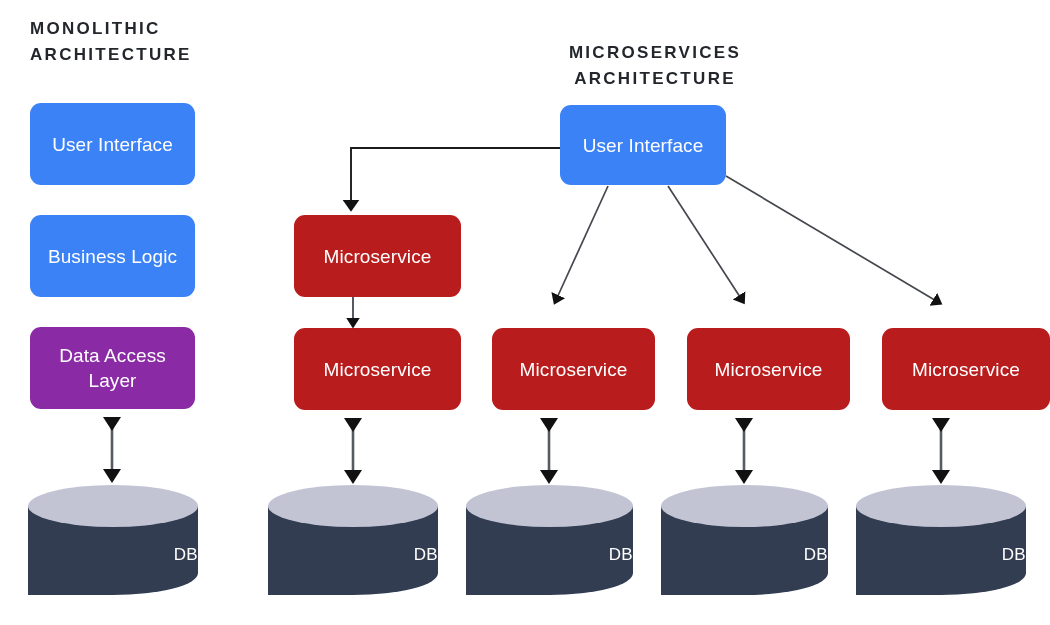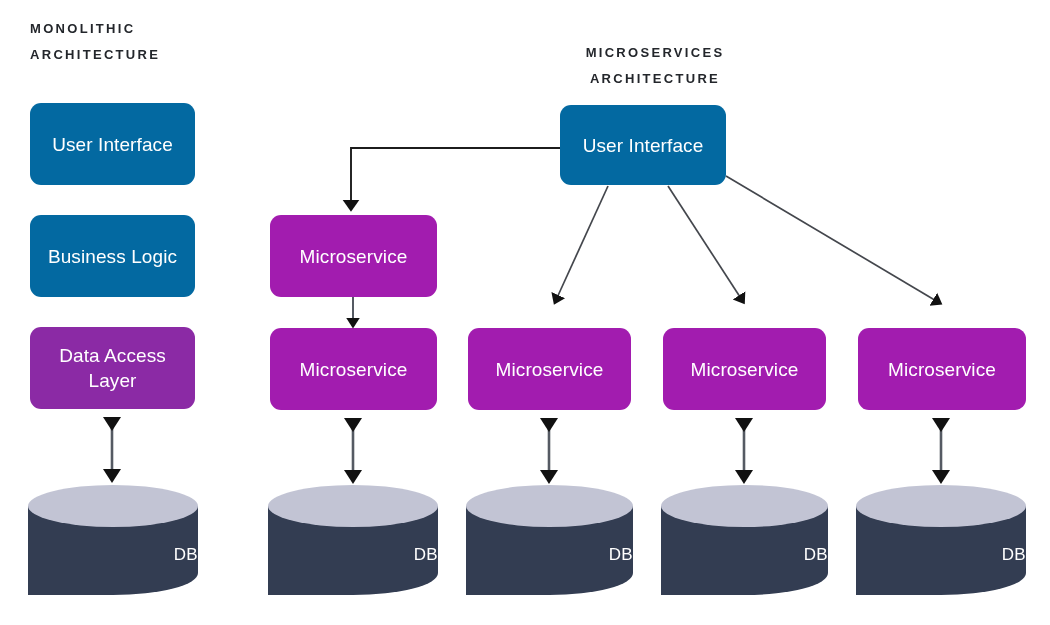--- a/index.html
+++ b/index.html
@@ -7,21 +7,21 @@
     width:1050px;height:625px;
     background:#ffffff;
     font-family:"Liberation Sans","DejaVu Sans",sans-serif;
     overflow:hidden;position:relative;
   }
   #stage{position:absolute;left:0;top:0;width:1050px;height:625px;}
 
   .title{
     position:absolute;
     font-weight:700;
-    font-size:13px;
+    font-size:17px;
     letter-spacing:2.3px;
     color:#23262b;
     line-height:26px;
     text-transform:uppercase;
     white-space:pre-line;
   }
   #title-mono{left:30px;top:16px;text-align:left;}
   #title-micro{left:455px;top:16px;width:400px;text-align:center;margin-top:24px;}
 
   .node{
@@ -31,23 +31,23 @@
     display:flex;
     align-items:center;
     justify-content:center;
     text-align:center;
     font-size:19px;
     line-height:25px;
     letter-spacing:0.1px;
     box-sizing:border-box;
     padding:4px 8px;
   }
-  .node.cyan{background:#0369a1;}
+  .node.cyan{background:#3b82f6;}
   .node.purple{background:#8B2AA5;}
-  .node.crimson{background:#a21caf;}
+  .node.crimson{background:#b91c1c;margin-left:24px;}
 
   .cyl{position:absolute;}
   .cyl .body{
     position:absolute;left:0;right:0;
     background:#333D52;
     border-radius:0 0 50%/0 0 22px 22px;
   }
   .cyl .top{
     position:absolute;left:0;right:0;top:0;
     background:#C2C4D4;

